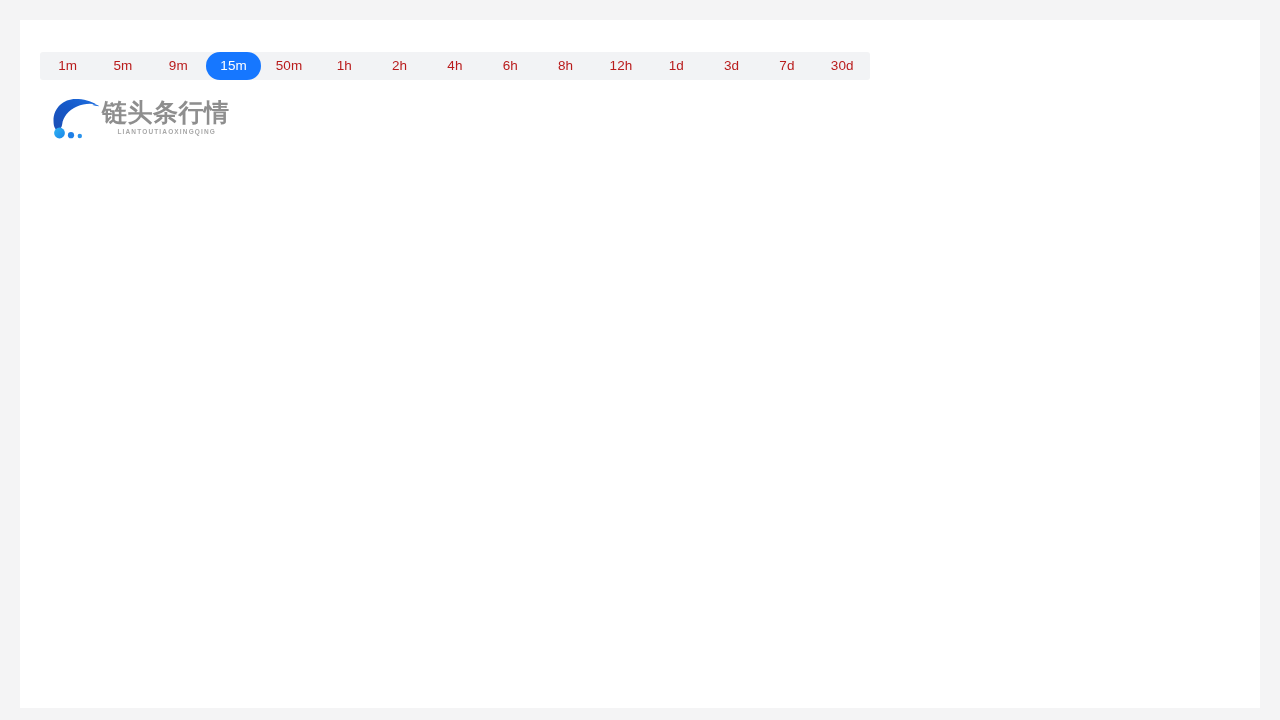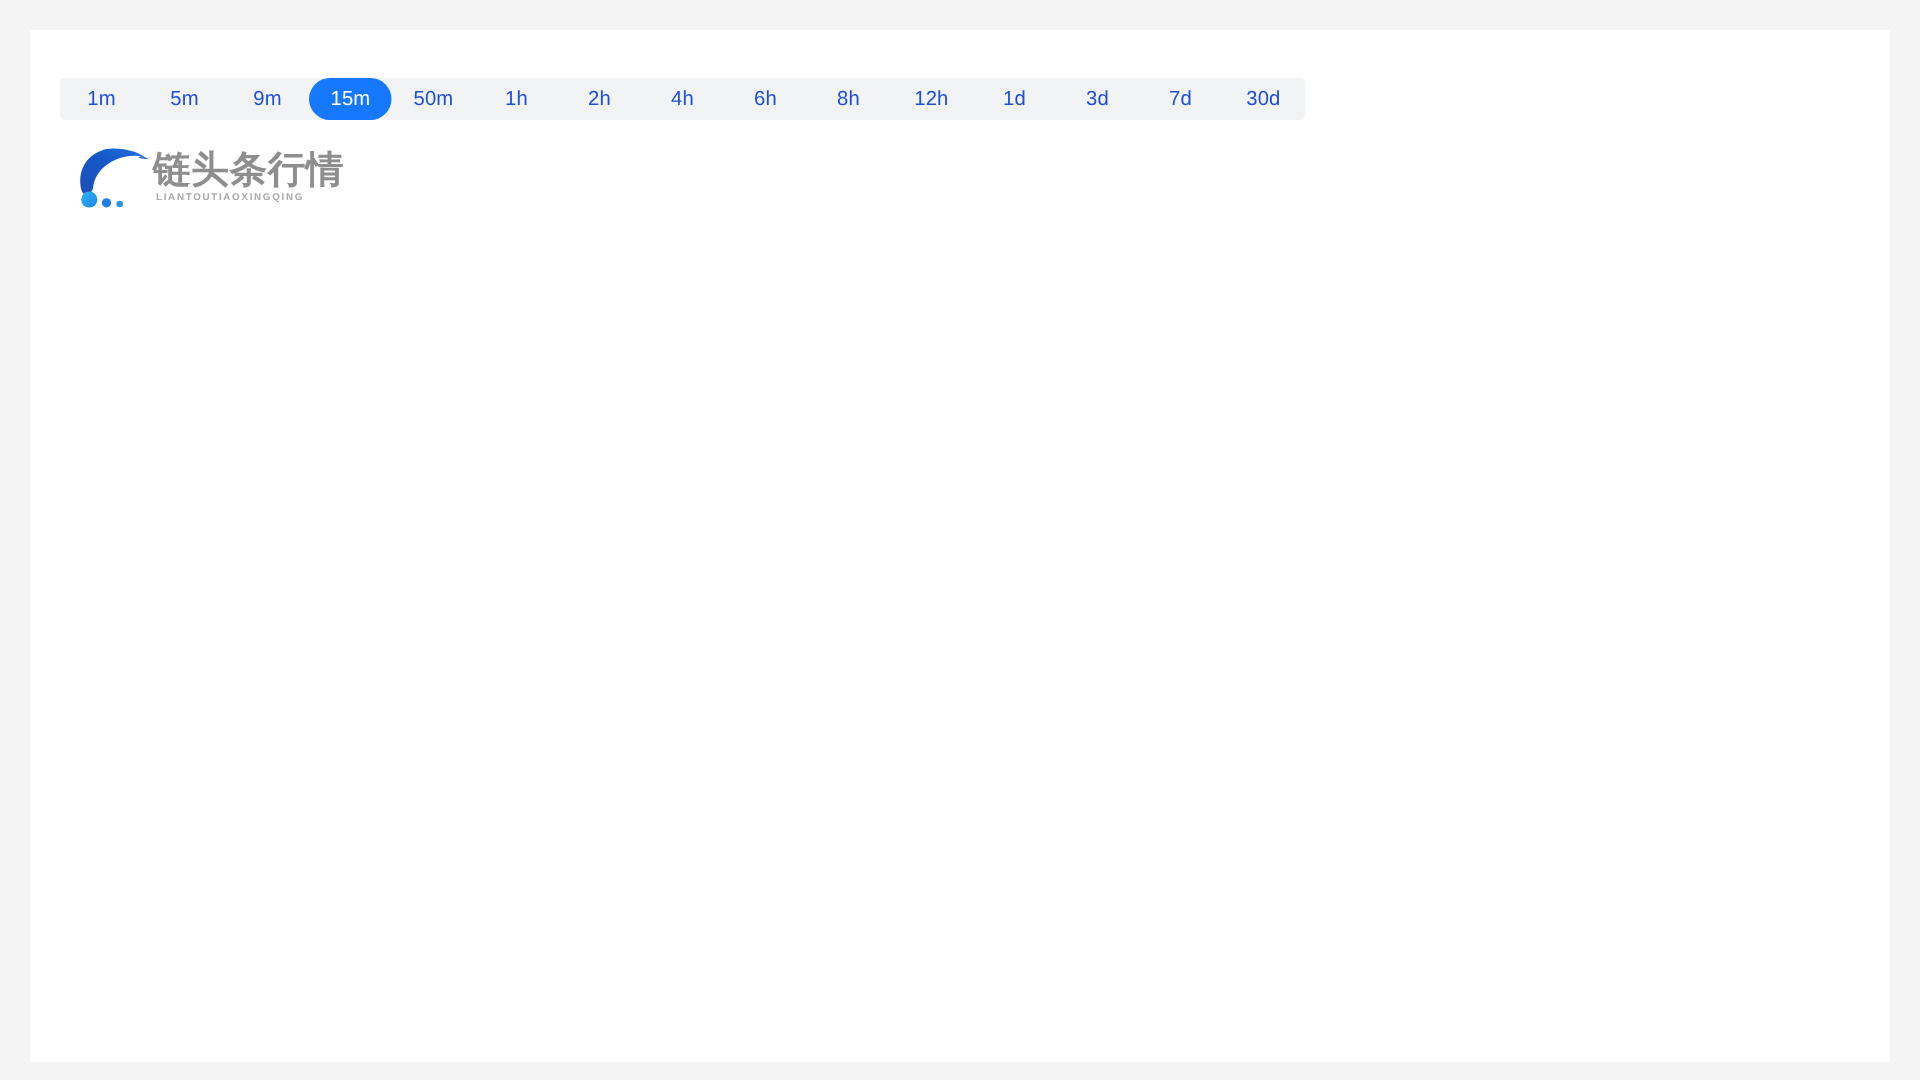--- a/index.html
+++ b/index.html
@@ -38,21 +38,21 @@
     align-items: stretch;
     box-sizing: border-box;
   }
   .interval-tab {
     flex: 1 1 0;
     display: flex;
     align-items: center;
     justify-content: center;
     font-size: 13.5px;
     line-height: 1;
-    color: #1d4ed8;
+    color: #b91c1c;
     background: transparent;
     border: none;
     border-radius: 3px;
     cursor: pointer;
     user-select: none;
     padding: 0;
     font-family: "Liberation Sans", sans-serif;
     letter-spacing: 0.1px;
   }
   .interval-tab.is-active {
@@ -63,20 +63,21 @@
 
   
   .brand-logo {
     position: absolute;
     left: 30px;          
     top: 73px;           
     width: 180px;
     height: 48px;
     display: flex;
     align-items: center;
+    text-align: center;
   }
   .brand-mark {
     position: relative;
     width: 50px;
     height: 45px;
     flex: 0 0 auto;
   }
   .brand-mark svg { display: block; }
   .brand-wordmark {
     position: relative;

